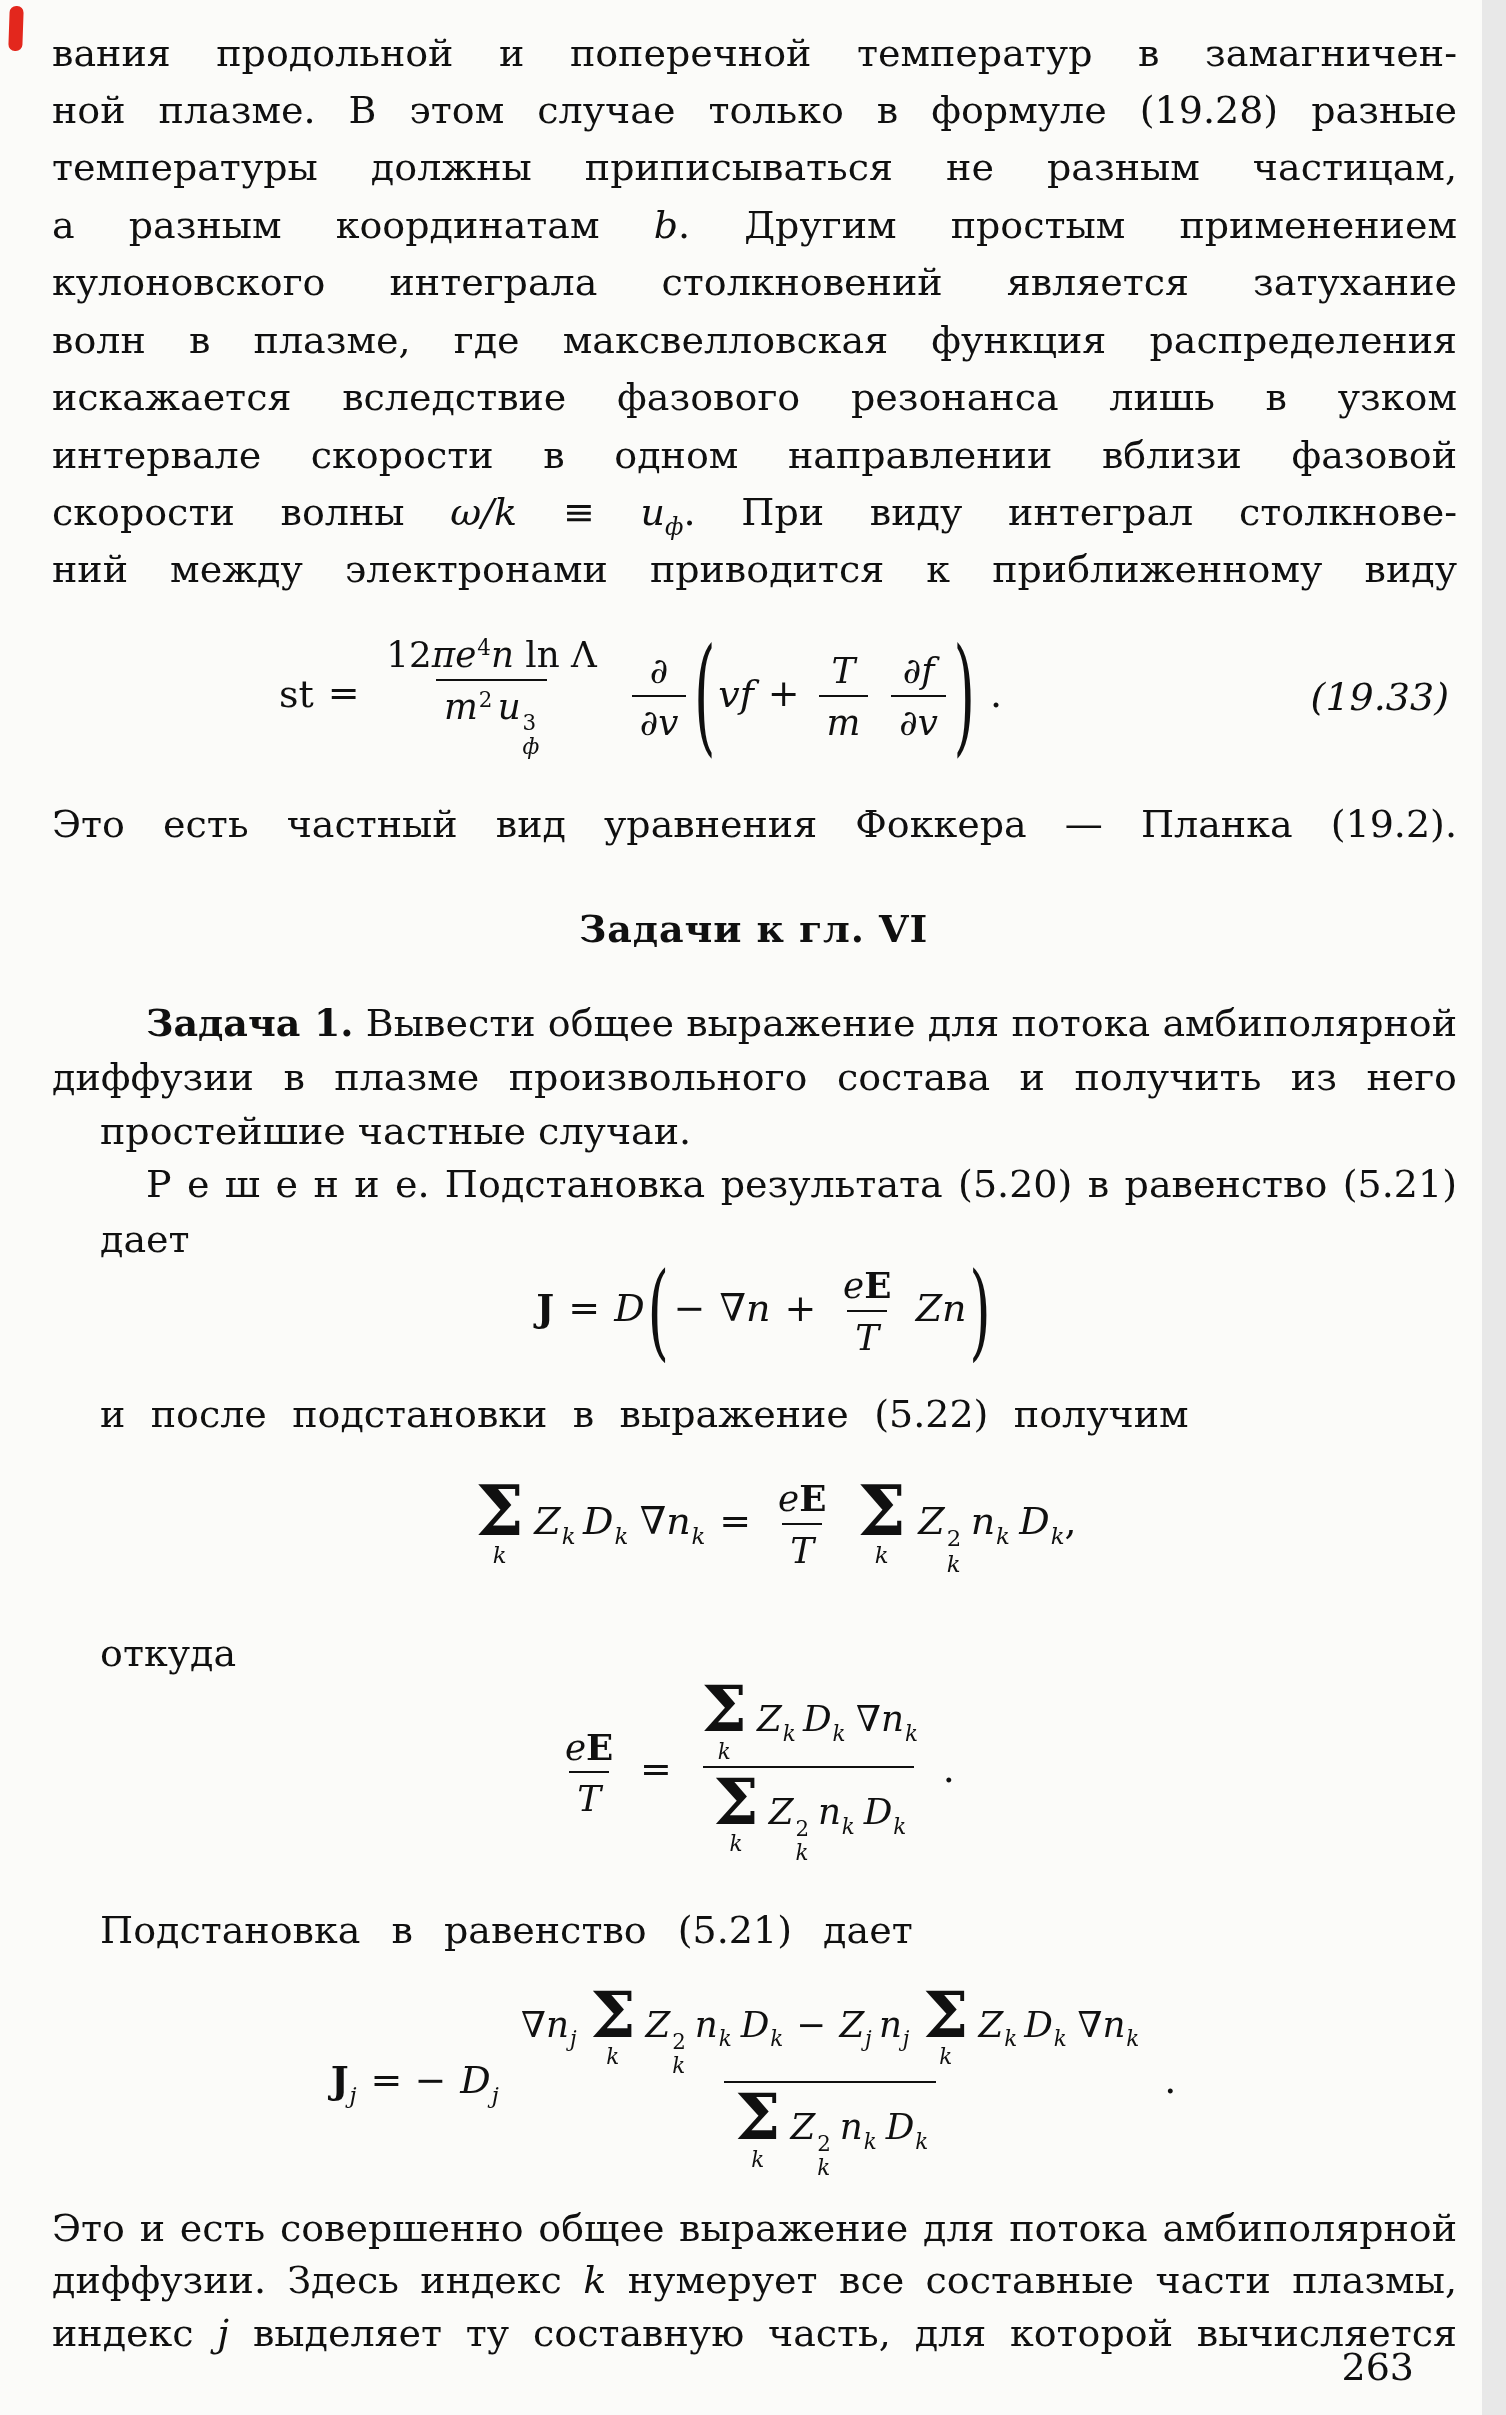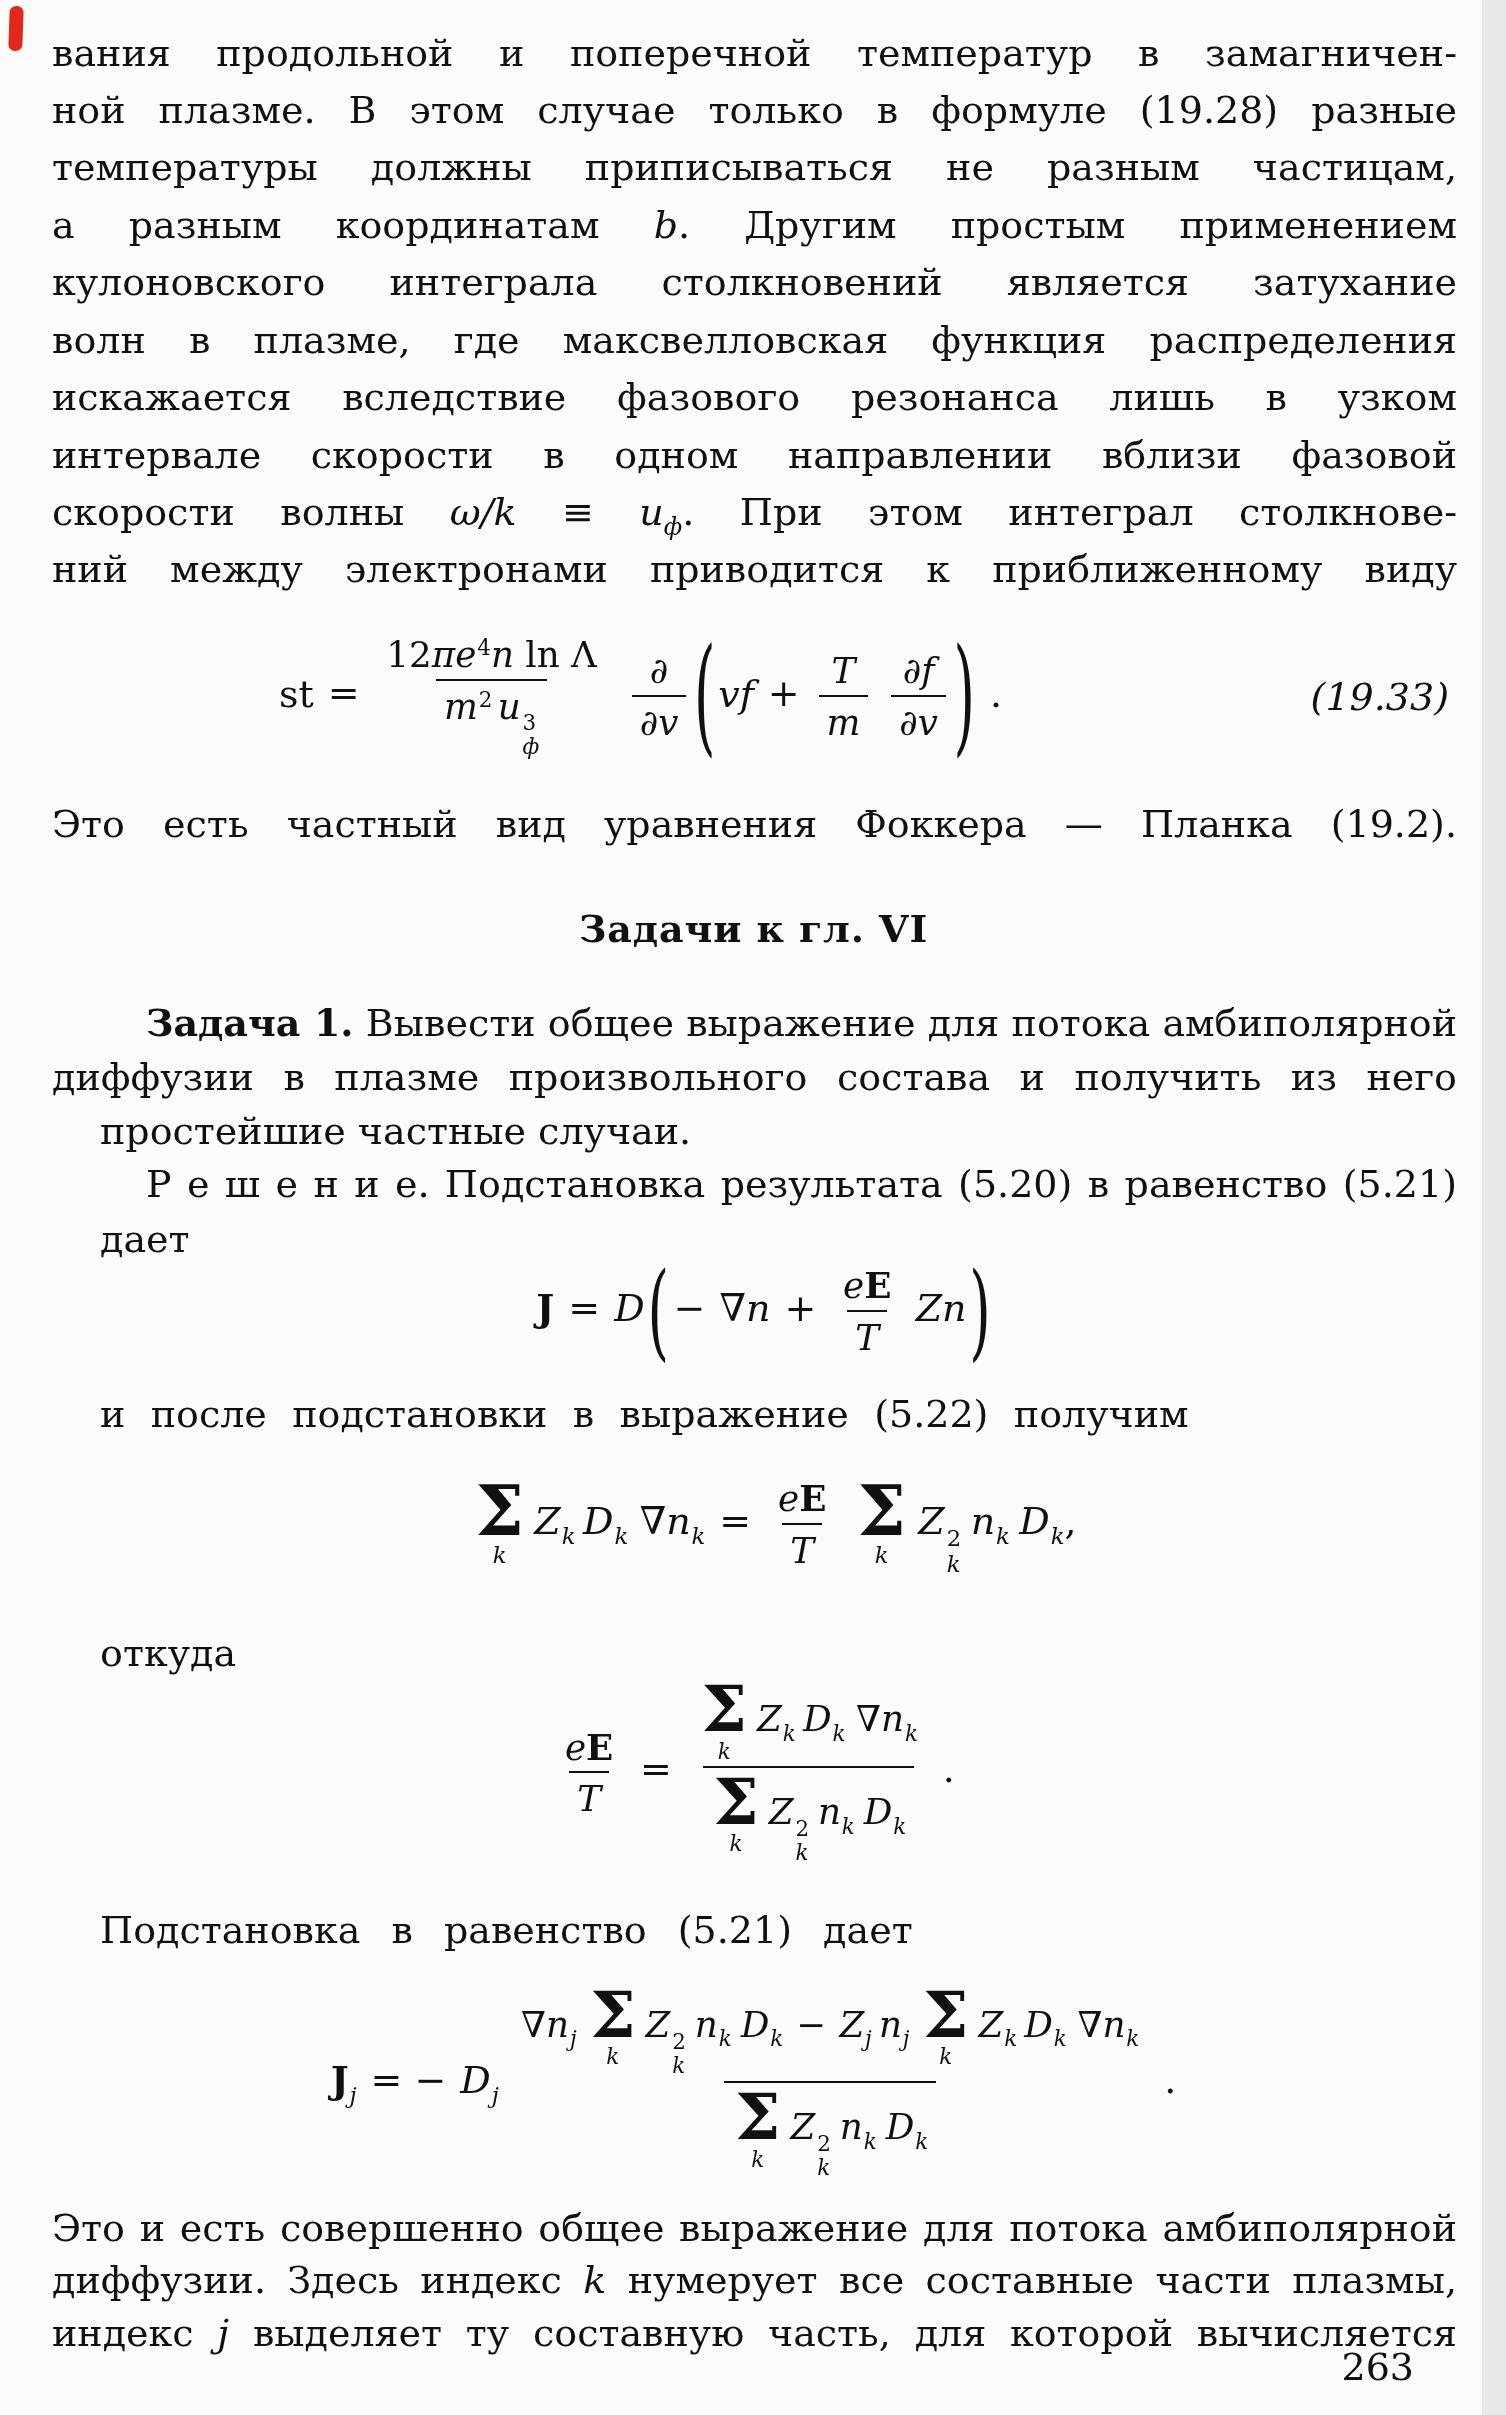--- a/index.html
+++ b/index.html
@@ -86,21 +86,21 @@
   <div class="red-mark" style="background: rgb(227, 39, 29);"></div>
 
   <div class="tb jline" style="top:24.5px">вания продольной и поперечной температур в замагничен-</div>
   <div class="tb jline" style="top:82px">ной плазме. В этом случае только в формуле (19.28) разные</div>
   <div class="tb jline" style="top:139px">температуры должны приписываться не разным частицам,</div>
   <div class="tb jline" style="top:254px">кулоновского интеграла столкновений является затухание</div>
   <div class="tb jline" style="top:197px"><span>а разным координатам </span><span class="it">b</span><span>. Другим простым применением</span></div>
   <div class="tb jline" style="top:312px">волн в плазме, где максвелловская функция распределения</div>
   <div class="tb jline" style="top:369px">искажается вследствие фазового резонанса лишь в узком</div>
   <div class="tb jline" style="top:427px">интервале скорости в одном направлении вблизи фазовой</div>
-  <div class="tb jline" style="top:484px"><span>скорости волны </span><span class="it">ω/k</span><span> ≡ </span><span class="it">u</span><span class="subsm">ф</span><span>. При этом интеграл столкнове-</span></div>
+  <div class="tb jline" style="top:484px"><span>скорости волны </span><span class="it">ω/k</span><span> ≡ </span><span class="it">u</span><span class="subsm">ф</span><span>. При виду интеграл столкнове-</span></div>
   <div class="tb jline" style="top:541px">ний между электронами приводится к приближенному виду</div>
 
   <div class="eq" style="top:603px;height:188px">
     <div class="mrow" style="margin-right:226px"><span class="mrm">st</span><span class="mop"> = </span><span class="mfrac">
           <span class="mnum"><span class="mrm">12</span><span class="mvar">πe</span><span class="msup">4</span><span class="mvar">n</span><span class="mrm"> ln Λ</span></span>
           <span class="mden"><span class="mvar">m</span><span class="msup">2</span><span class="msp" style="width: 0.15em;"></span><span class="mvar">u</span><span class="mss">
               <span class="msst">3</span>
               <span class="mssb">ф</span>
             </span></span>
         </span><span class="msp" style="width: 0.45em;"></span><span class="mfrac">

